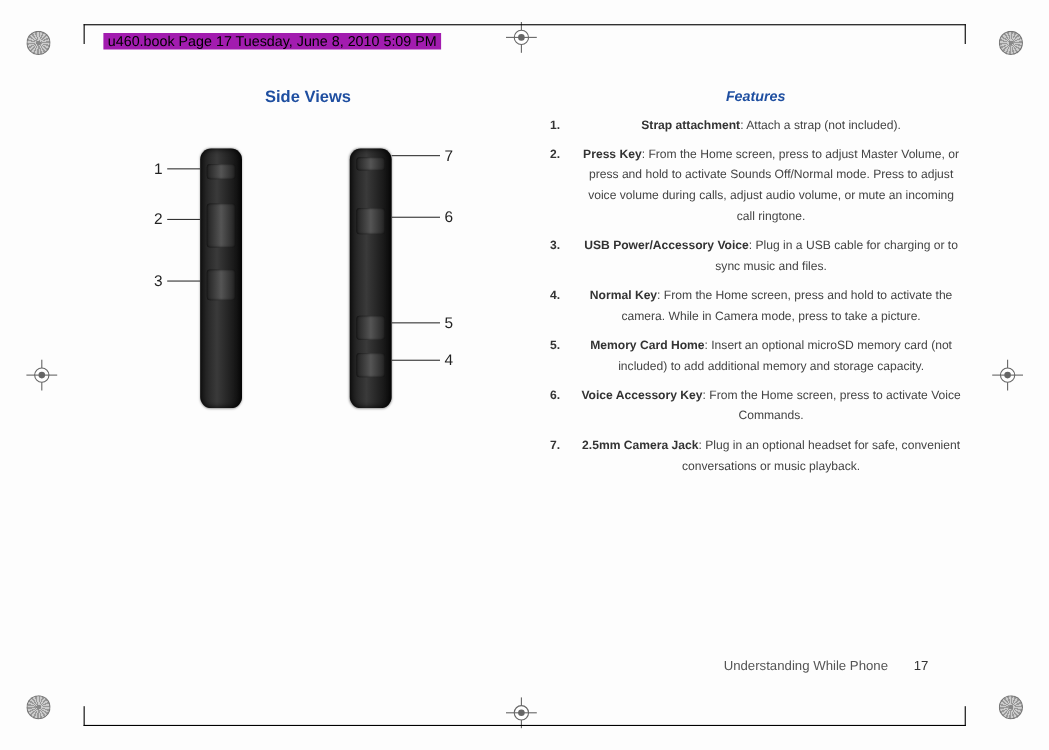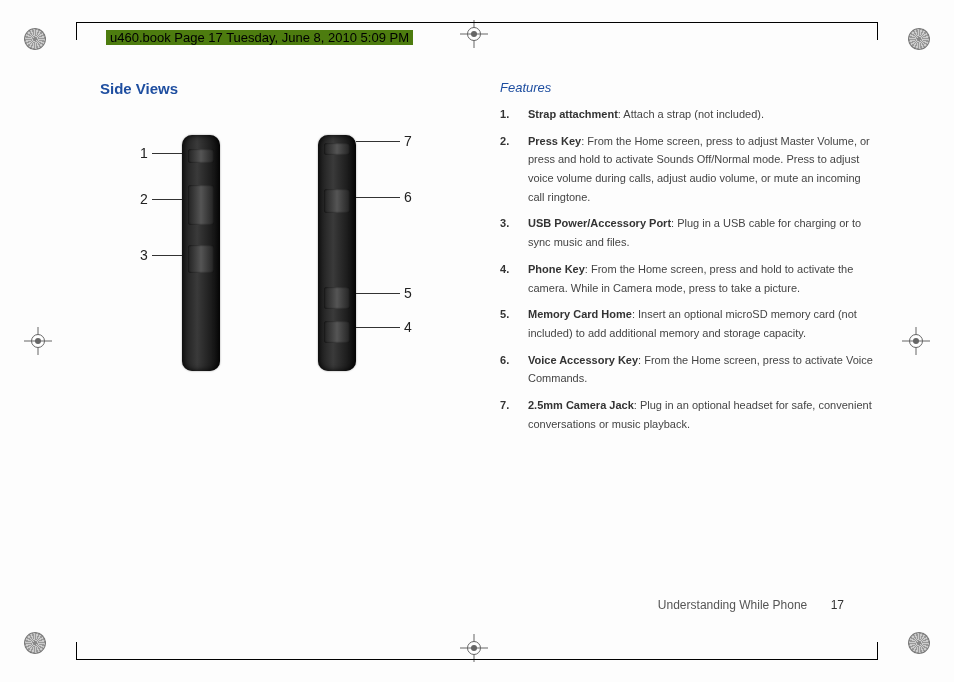--- a/index.html
+++ b/index.html
@@ -63,53 +63,54 @@
   .frame-bottom {
     position:absolute;
     left:76px; right:76px; bottom:22px;
     border-bottom:1px solid #000;
     height:18px;
     border-left:1px solid #000;
     border-right:1px solid #000;
   }
   .header-label {
     position:absolute;
-    top:30px; left:106px;
+    top:30px; left:94px;
     font-size:13px;
     color:#000;
-    background:#4d7c0f;
+    background:#a21caf;
     padding:0 4px;
   }
 
   
   .page {
     position:absolute;
     top:80px; left:100px; right:80px; bottom:80px;
     display:flex;
     gap:40px;
+    text-align:center;
   }
   .col-left {
     flex:0 0 360px;
     position:relative;
   }
   .col-right {
     flex:1;
     color:#444;
   }
   h2.side-views {
     color:#1e4ea0;
     font-size:15px;
     font-weight:bold;
     margin-bottom:18px;
   }
   h3.features {
     color:#1e4ea0;
     font-size:13px;
     font-style:italic;
-    font-weight:normal;
+    font-weight:bold;
     margin-bottom:10px;
   }
   ol.features-list {
     list-style:none;
     counter-reset:feat;
     font-size:11px;
     line-height:1.7;
     color:#444;
   }
   ol.features-list li {
@@ -238,22 +239,22 @@
       <div class="callout-line" style="left:256px; width:44px; top:212px;"></div>
       <div class="callout-num" style="left:304px; top:204px;">4</div>
     </div>
   </div>
 
   <div class="col-right">
     <h3 class="features">Features</h3>
     <ol class="features-list">
       <li><span class="term">Strap attachment</span><span>: Attach a strap (not included).</span></li>
       <li><span class="term">Press Key</span><span>: From the Home screen, press to adjust Master Volume, or press and hold to activate Sounds Off/Normal mode. Press to adjust voice volume during calls, adjust audio volume, or mute an incoming call ringtone.</span></li>
-      <li><span class="term">USB Power/Accessory Port</span><span>: Plug in a USB cable for charging or to sync music and files.</span></li>
-      <li><span class="term">Phone Key</span><span>: From the Home screen, press and hold to activate the camera. While in Camera mode, press to take a picture.</span></li>
+      <li><span class="term">USB Power/Accessory Voice</span><span>: Plug in a USB cable for charging or to sync music and files.</span></li>
+      <li><span class="term">Normal Key</span><span>: From the Home screen, press and hold to activate the camera. While in Camera mode, press to take a picture.</span></li>
       <li><span class="term">Memory Card Home</span><span>: Insert an optional microSD memory card (not included) to add additional memory and storage capacity.</span></li>
       <li><span class="term">Voice Accessory Key</span><span>: From the Home screen, press to activate Voice Commands.</span></li>
       <li><span class="term">2.5mm Camera Jack</span><span>: Plug in an optional headset for safe, convenient conversations or music playback.</span></li>
     </ol>
   </div>
 </div>
 
 <div class="footer">
   <span>Understanding While Phone</span>
   <span class="pg">17</span>

